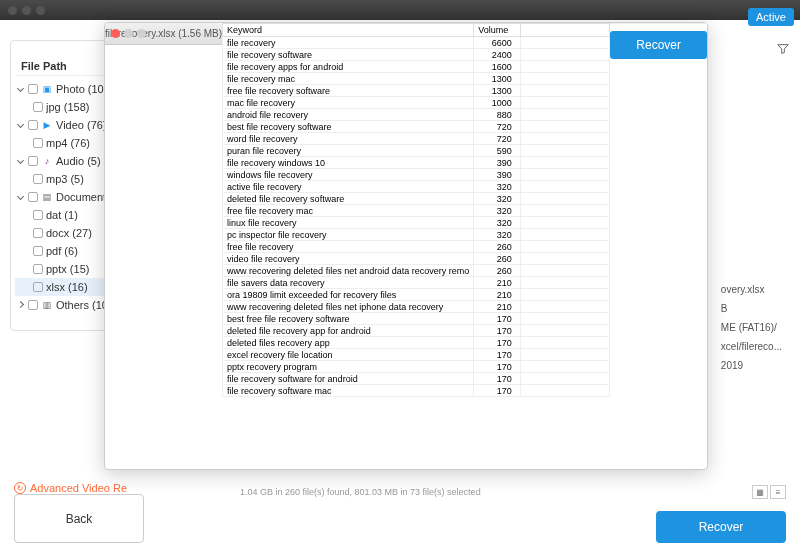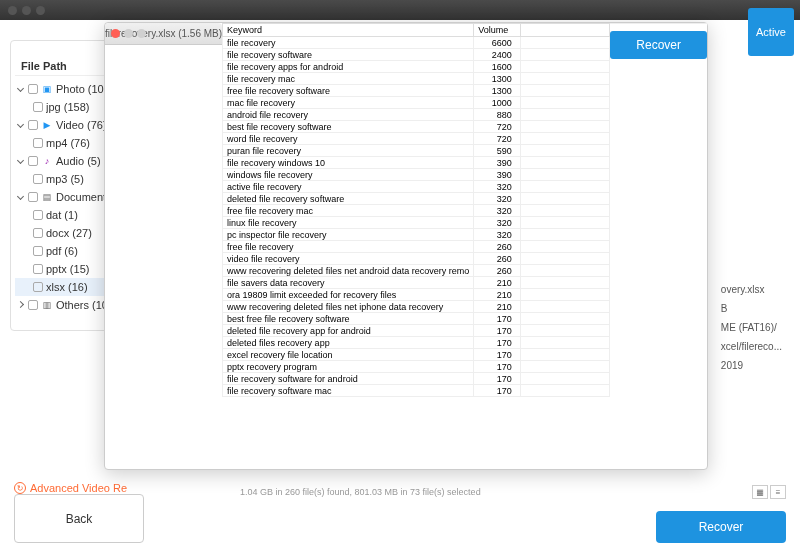--- a/index.html
+++ b/index.html
@@ -1,21 +1,21 @@
 <!DOCTYPE html>
 <html><head>
 <meta charset="utf-8">
 <style>
 * { margin: 0; padding: 0; box-sizing: border-box; font-family: -apple-system, Arial, sans-serif; }
 body { background: #fff; width: 800px; height: 553px; overflow: hidden; position: relative; }
 
 .topbar { height: 20px; background: linear-gradient(#4a4a4a,#333); display: flex; align-items: center; padding: 0 8px; }
 .traffic { display: flex; gap: 5px; }
 .dot { width: 9px; height: 9px; border-radius: 50%; background: #555; }
-.active-btn { position: absolute; right: 6px; top: 8px; background: #1e93e0; color: #fff; font-size: 11px; padding: 18px 8px; border-radius: 3px; border: none; z-index: 5; }
+.active-btn { position: absolute; right: 6px; top: 8px; background: #1e93e0; color: #fff; font-size: 11px; padding: 3px 8px; border-radius: 3px; border: none; z-index: 5; }
 
 .sidebar { position: absolute; left: 10px; top: 40px; width: 119px; background: #fff; border: 1px solid #e0e0e0; border-radius: 4px; padding: 16px 4px; font-size: 11px; z-index: 1; }
 .sidebar-title { font-weight: 600; color: #333; padding: 3px 6px; border-bottom: 1px solid #eee; margin-bottom: 4px; }
 .tree-item { display: flex; align-items: center; padding: 3px 2px; color: #333; gap: 3px; cursor: pointer; }
 .tree-item.child { padding-left: 18px; }
 .tree-item.active { background: #e8f1fb; }
 .chev { width: 8px; height: 8px; display: inline-block; }
 .chev::before { content: ""; display: block; width: 4px; height: 4px; border-right: 1px solid #666; border-bottom: 1px solid #666; transform: rotate(45deg); margin: 1px 0 0 1px; }
 .chev.right::before { transform: rotate(-45deg); }
 .cb { width: 10px; height: 10px; border: 1px solid #aaa; border-radius: 2px; flex-shrink: 0; }

